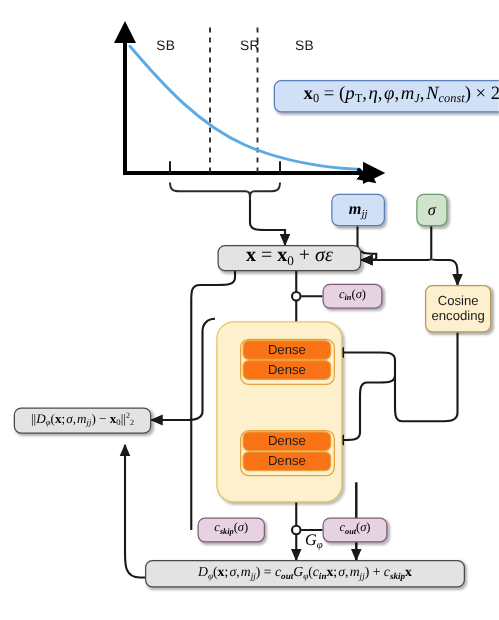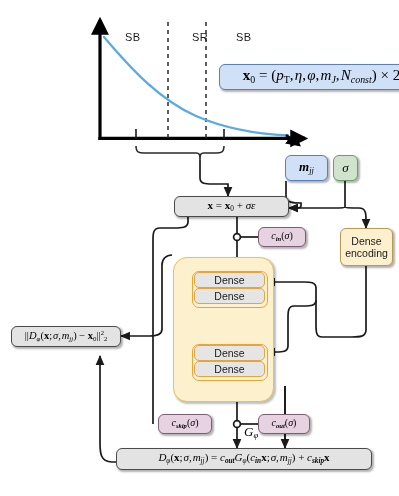--- a/index.html
+++ b/index.html
@@ -17,21 +17,21 @@
   .subb{font-size:0.62em;vertical-align:-0.32em;}
   .it{font-style:italic;}
   .bf{font-weight:bold;}
 
   
   .grey  {background:#e3e3e3;border:1.3px solid #4a4a4a;}
   .blue  {background:#cfe0f7;border:1.3px solid #5b7fbd;}
   .green {background:#cfe3cd;border:1.3px solid #6f9a6c;}
   .pink  {background:#e7d2e2;border:1.3px solid #7d5d76;}
   .cream {background:#fdf0cf;border:1.3px solid #b99a54;}
-  .dense {background:#e5e5e5;border:1.3px solid #e8a33d;border-radius:5px;}
+  .dense {background:#f97316;border:1.3px solid #e8a33d;border-radius:5px;}
   .gbox  {background:#fcf0cd;border:1.3px solid #e8c25c;border-radius:14px;box-shadow:1.5px 1.5px 2px rgba(0,0,0,0.25);}
   .resid {background:transparent;border:1.3px solid #e8a33d;border-radius:7px;box-shadow:none;}
 
   .axlabel{position:absolute;font-size:11px;color:#1b1b1b;letter-spacing:.3px;}
   .gphi{position:absolute;font-family:"Liberation Serif",serif;font-size:13px;}
 </style>
 </head>
 <body>
 
 <div id="root">
@@ -133,45 +133,45 @@
   <div class="axlabel" style="left:125px;top:31px;">SB</div>
   <div class="axlabel" style="left:192px;top:31px;">SR</div>
   <div class="axlabel" style="left:236px;top:31px;">SB</div>
 
   <div class="node blue mathtxt" style="left:219px;top:64px;width:205px;height:26px;font-size:15px;">
     <span>
       <span class="bf">x</span><span class="sub">0</span> = (<span class="it">p</span><span class="sub">T</span>, <span class="it">η</span>, <span class="it">φ</span>, <span class="it">m</span><span class="sub it">J</span>, <span class="it">N</span><span class="sub it">const</span>) × 2
     </span>
   </div>
 
-  <div class="node blue mathtxt" style="left:265px;top:155px;width:43px;height:26px;font-size:13px;margin-left:20px;">
+  <div class="node blue mathtxt" style="left:265px;top:155px;width:43px;height:26px;font-size:13px;">
     <span>
       <span class="bf it">m</span><span class="sub it">jj</span>
     </span>
   </div>
 
   <div class="node green mathtxt" style="left:333px;top:155px;width:25px;height:26px;font-size:13px;">
     <span><span class="it">σ</span></span>
   </div>
 
-  <div class="node grey mathtxt" style="left:174px;top:196px;width:115px;height:21px;font-size:11px;">
+  <div class="node grey mathtxt" style="left:174px;top:196px;width:115px;height:21px;font-size:16px;">
     <span>
       <span class="bf">x</span> = <span class="bf">x</span><span class="sub">0</span> + <span class="it">σε</span>
     </span>
   </div>
 
   <div class="node pink mathtxt" style="left:258px;top:227px;width:48px;height:20px;font-size:10px;">
     <span>
       <span class="it">c</span><span class="sub bf it">in</span>(<span class="it">σ</span>)
     </span>
   </div>
 
   <div class="node cream" style="left:340px;top:228px;width:53px;height:38px;font-size:10.5px;
               flex-direction:column;color:#1b1b1b;line-height:1.15;">
-    <span style="padding:0 3px;">Dense encoding</span>
+    <span style="padding:0 3px;">Cosine encoding</span>
   </div>
 
   <div class="gbox" style="position:absolute;left:173px;top:257px;width:99px;height:143px;"></div>
   <div class="gphi" style="left:244px;top:379px;margin-top:45px;">
     <span class="it">G</span><span class="sub it">φ</span>
   </div>
 
   <div class="resid" style="position:absolute;left:192px;top:271px;width:74px;height:35px;"></div>
   <div class="node dense" style="left:194px;top:272px;width:71px;height:16px;font-size:10.5px;color:#1b1b1b;
               box-shadow:none;">

